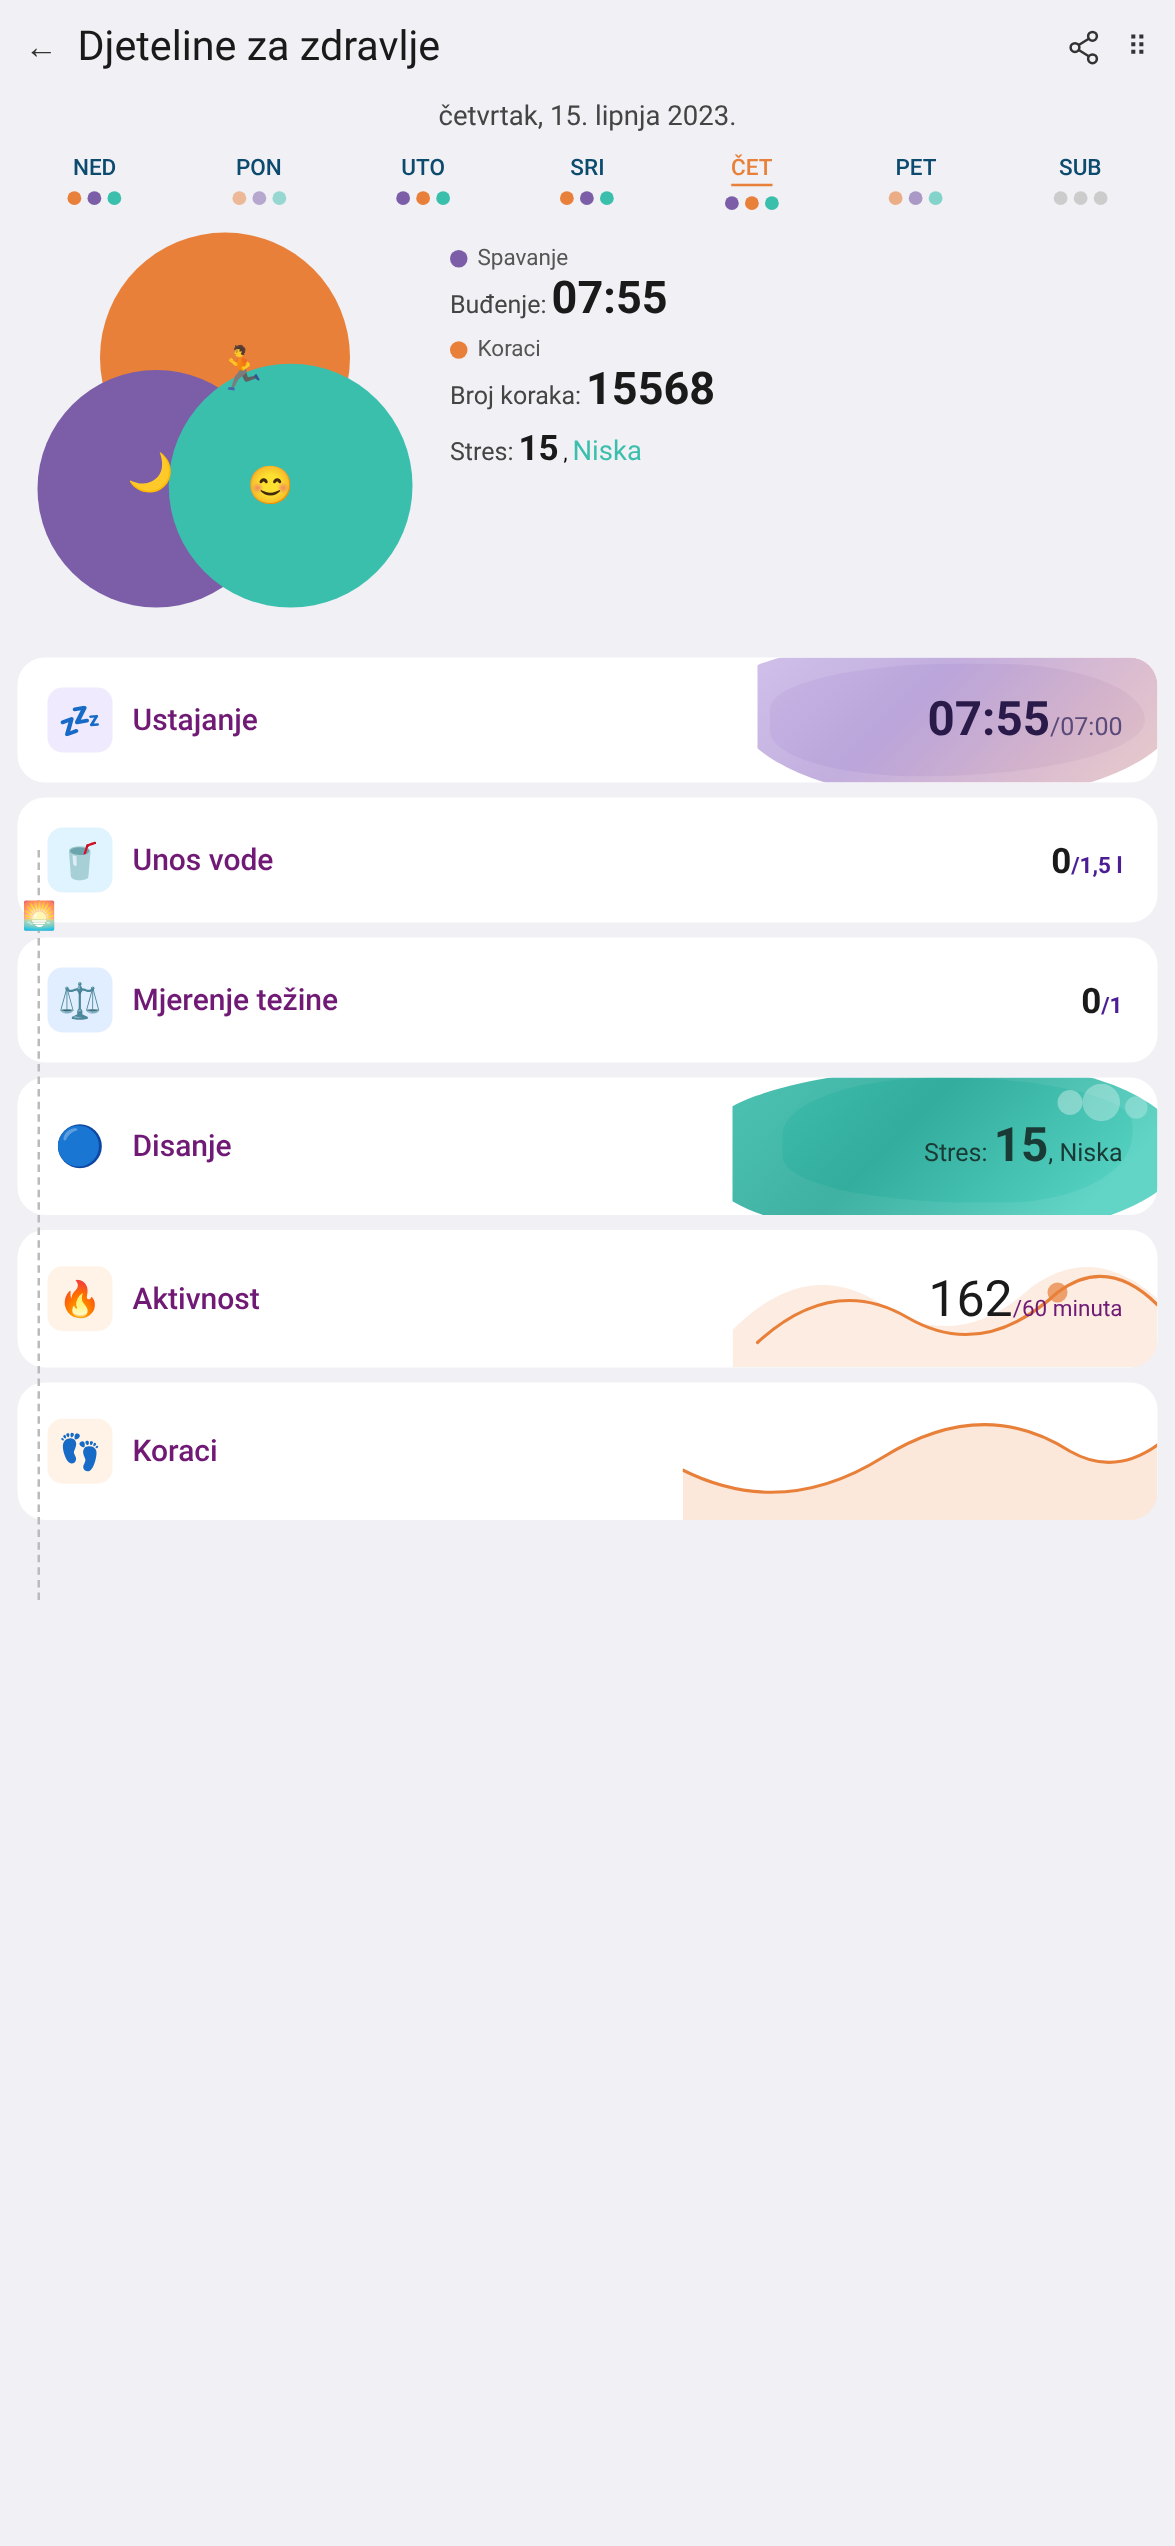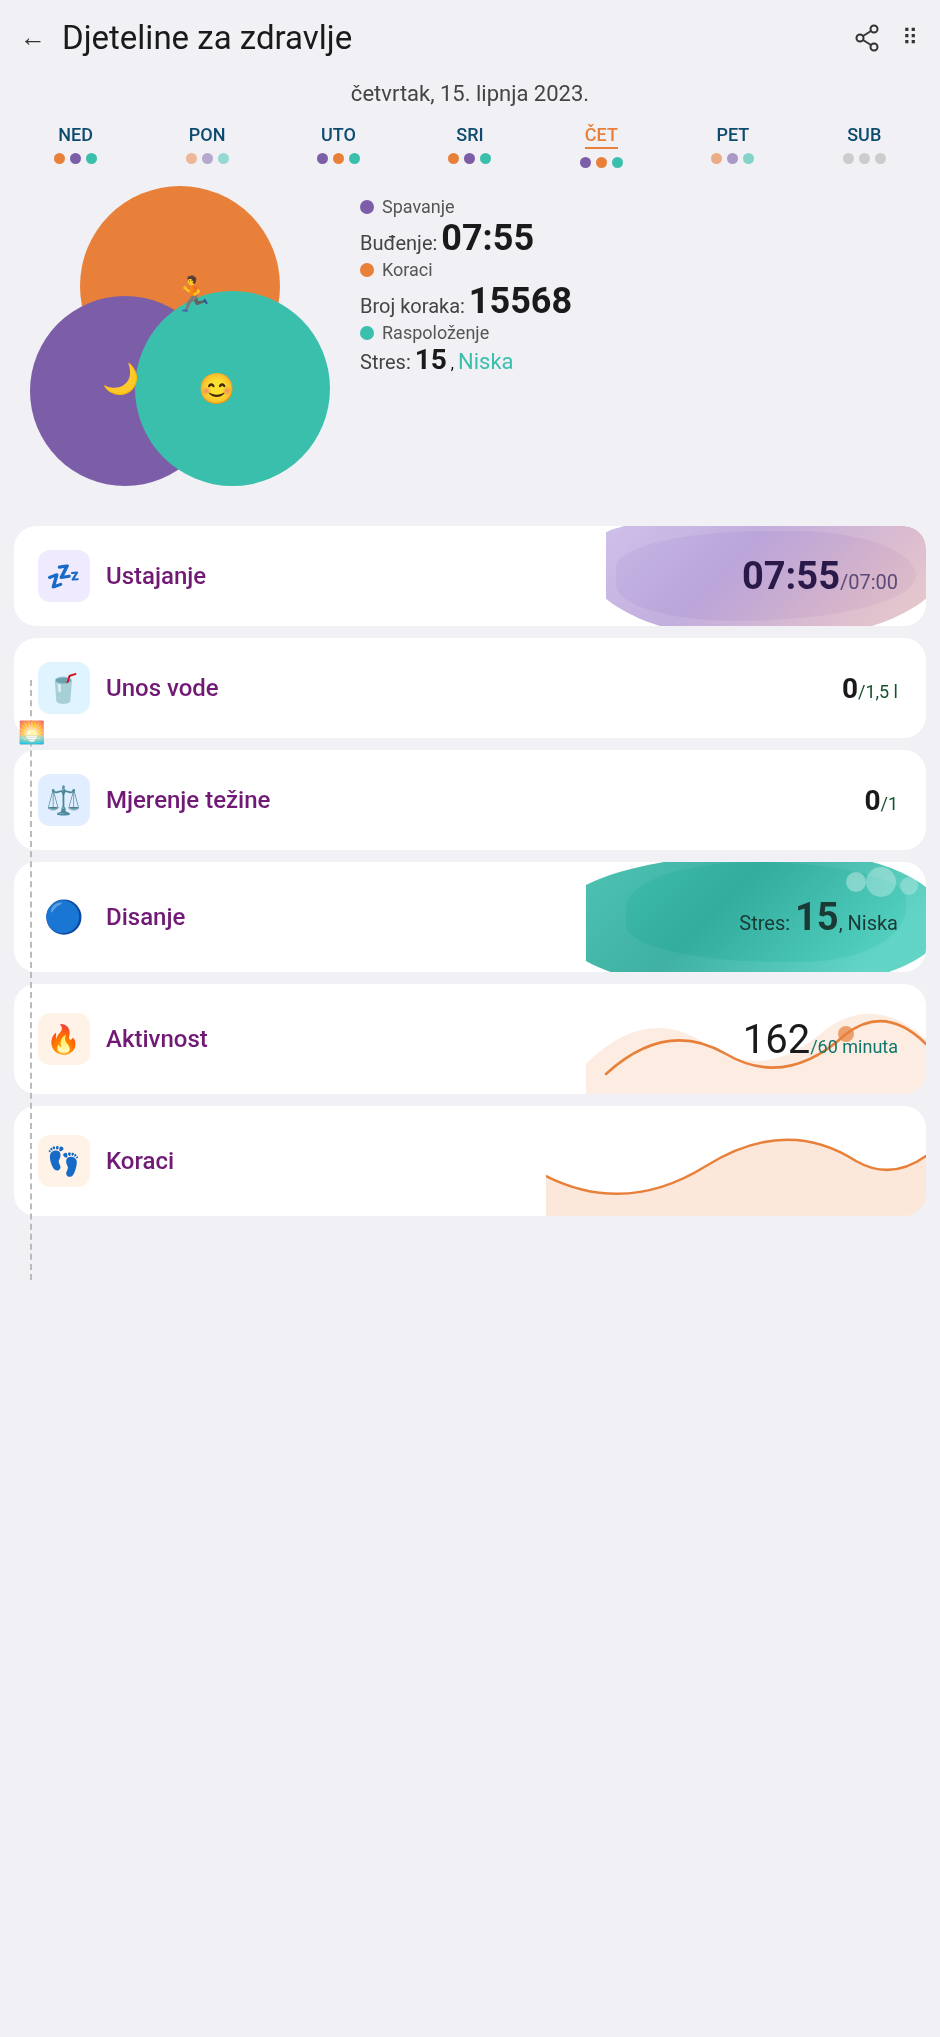--- a/index.html
+++ b/index.html
@@ -149,20 +149,21 @@
     .icon-smile {
       bottom: 100px;
       left: 178px;
     }
 
     
     .stats-panel {
       flex: 1;
       display: flex;
       flex-direction: column;
+      gap: 10px;
       padding-top: 10px;
     }
     .stat-row {
       display: flex;
       flex-direction: column;
     }
     .stat-label {
       font-size: 18px;
       color: #555;
       display: flex;
@@ -234,22 +235,22 @@
       margin-left: auto;
       text-align: right;
       padding-right: 28px;
       z-index: 2;
       font-size: 28px;
       font-weight: 700;
       color: #1a1a1a;
     }
     .card-value-sub {
       font-size: 18px;
-      font-weight: 400;
-      color: #14532d;
+      font-weight: 700;
+      color: #4c1d95;
     }
 
     
     .card-ustajanje {
       background: #ffffff;
     }
     .wave-bg-purple {
       position: absolute;
       right: 0;
       top: 0;
@@ -353,21 +354,21 @@
       z-index: 4;
       text-align: right;
     }
     .aktivnost-main {
       font-size: 40px;
       font-weight: 400;
       color: #1a1a1a;
     }
     .aktivnost-sub {
       font-size: 18px;
-      color: #0f766e;
+      color: #701a75;
     }
 
     
     .koraci-value {
       position: absolute;
       right: 28px;
       top: 50%;
       transform: translateY(-50%);
       z-index: 4;
       text-align: right;
@@ -535,24 +536,20 @@
         <div class="dot dot-orange"></div>
         <span>Koraci</span>
       </div>
       <div>
         <span class="stat-value-sm">Broj koraka:</span>
         <span class="stat-value">15568</span>
       </div>
     </div>
 
     <div class="stat-row">
-      <div class="stat-label">
-        <div class="dot dot-teal"></div>
-        <span>Raspoloženje</span>
-      </div>
       <div>
         <span class="stat-value-sm">Stres:</span>
         <span class="stat-stress">15</span>
         <span>, </span>
         <span class="stress-low">Niska</span>
       </div>
     </div>
   </div>
 </div>
 

